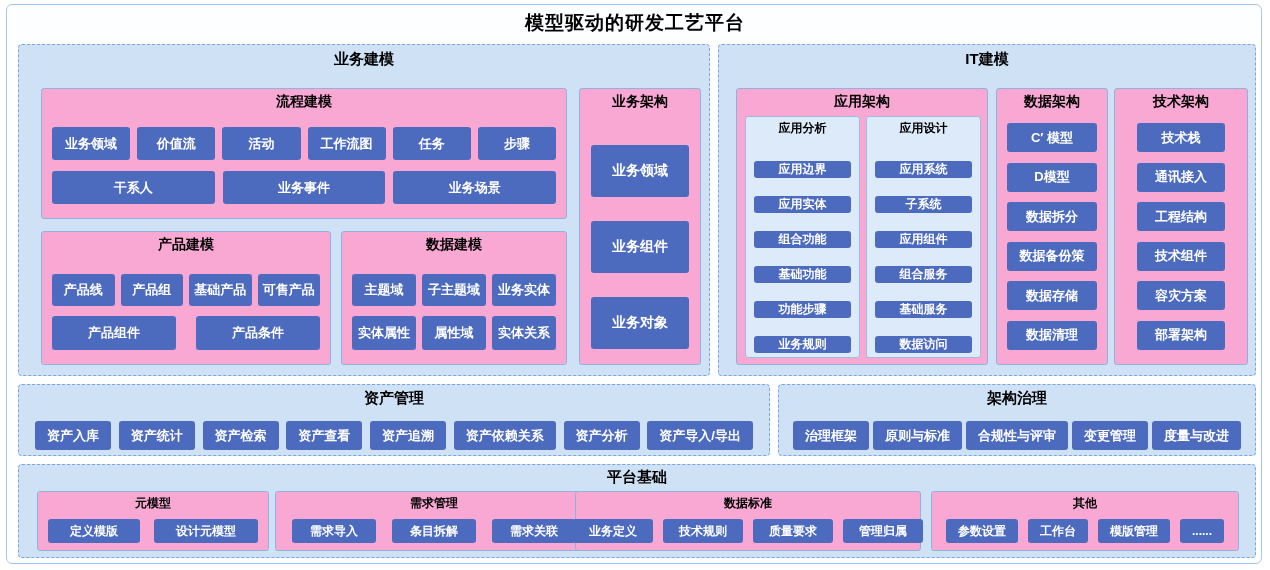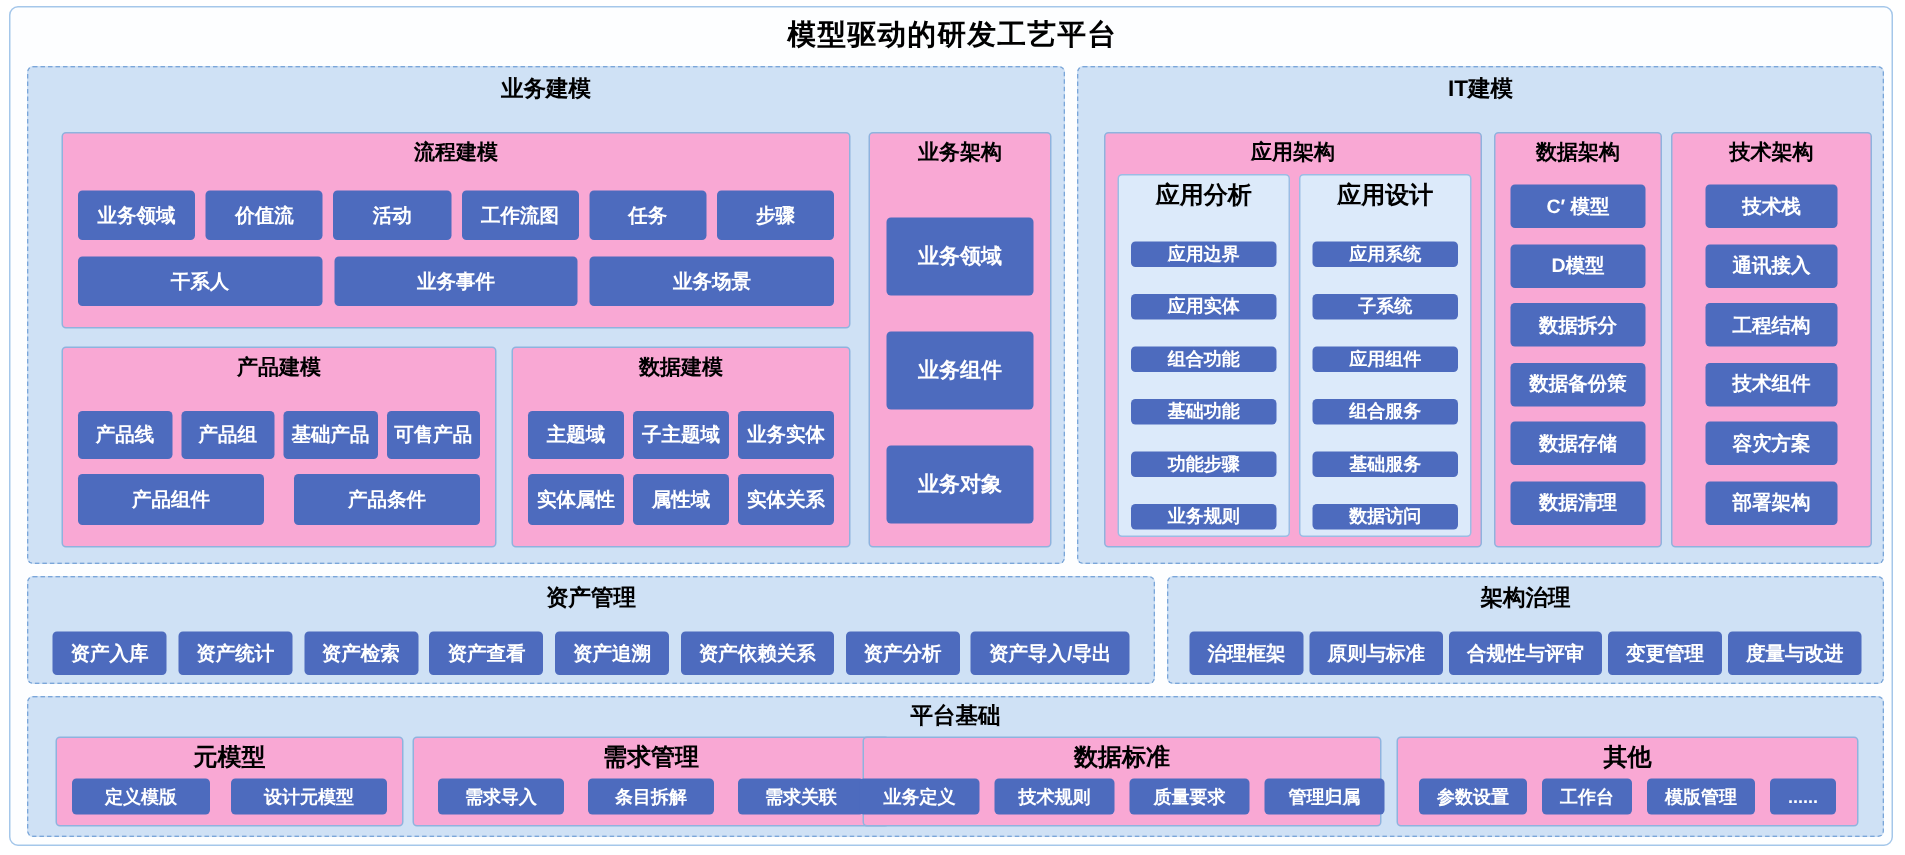--- a/index.html
+++ b/index.html
@@ -33,21 +33,21 @@
   .panel-title {
     position:absolute; left:0; top:4px; width:100%; text-align:center;
     font-weight:bold; font-size:14px;
   }
   .subpanel {
     position:absolute; background:#dceafa;
     border:1px solid #9bbde4; border-radius:3px;
   }
   .subpanel-title {
     position:absolute; left:0; top:3px; width:100%; text-align:center;
-    font-weight:bold; font-size:16px;
+    font-weight:bold; font-size:12px;
   }
   .row { position:absolute; display:flex; }
   .col { position:absolute; display:flex; flex-direction:column; }
   .chip {
     background:#4d6bbe; color:#ffffff; font-weight:bold; font-size:13px;
     display:flex; align-items:center; justify-content:center;
     border-radius:3px; white-space:nowrap;
   }
   .grow { flex:1; }
   .chip-sm { font-size:12px; padding:0 14px; height:24px; }

